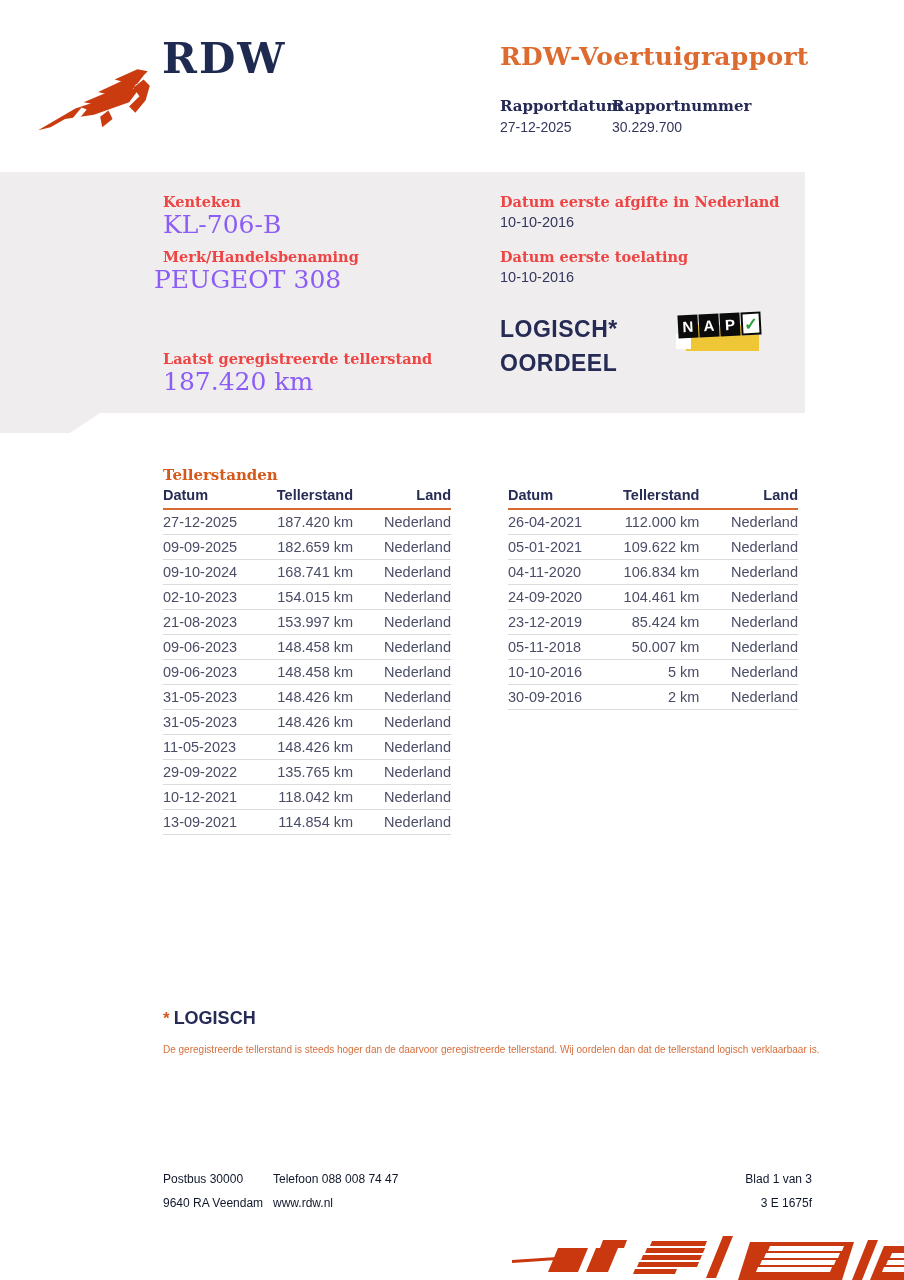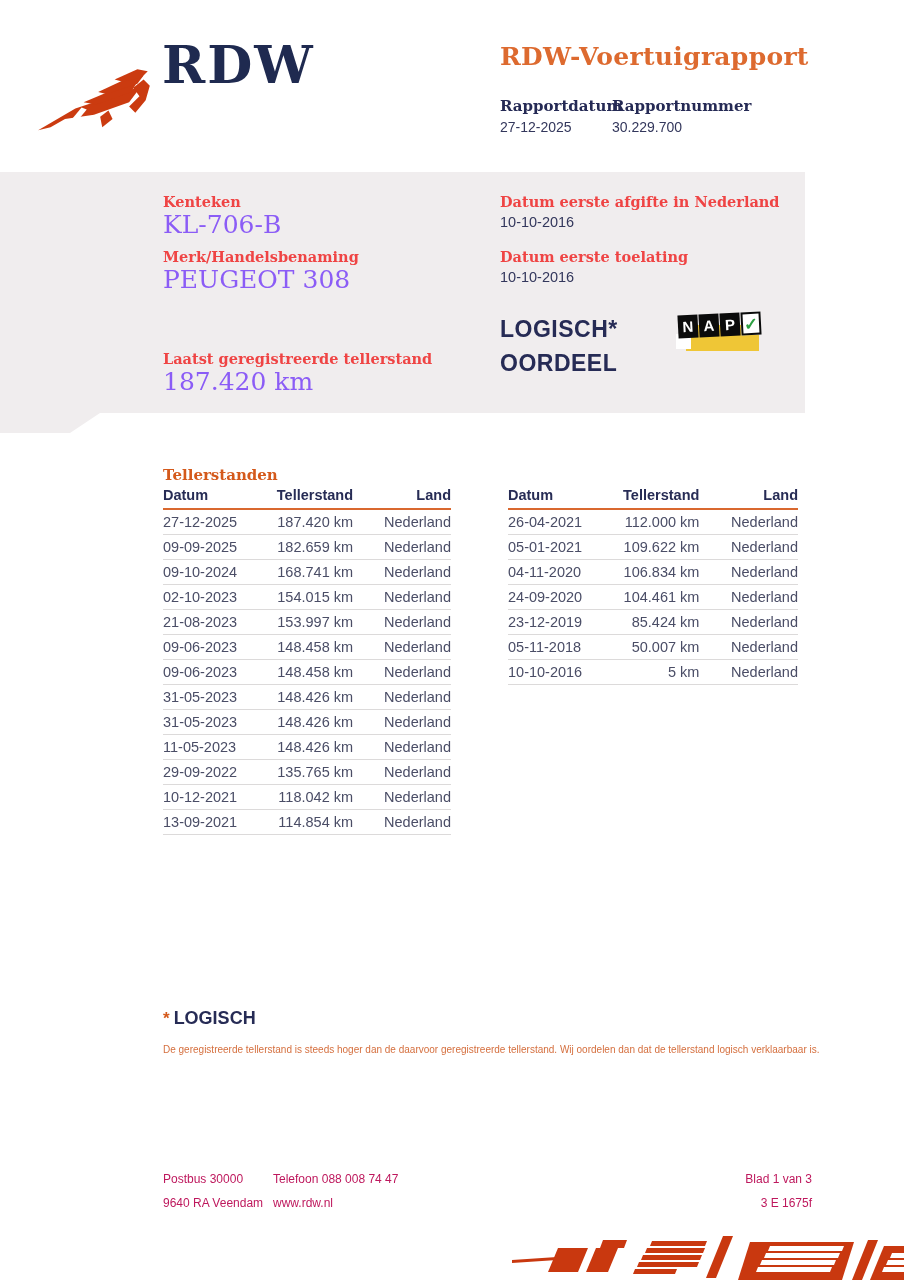--- a/index.html
+++ b/index.html
@@ -2,38 +2,38 @@
 <html><head>
 <meta charset="utf-8">
 <style>
   html,body{margin:0;padding:0;}
   body{width:904px;height:1280px;position:relative;background:#ffffff;
        font-family:"Liberation Sans",sans-serif;overflow:hidden;}
   .abs{position:absolute;}
 
   
   .feather{left:34px;top:50px;width:122px;height:84px;}
-  .wordmark{left:162px;top:34px;font-family:"DejaVu Serif",serif;font-size:52px;
+  .wordmark{left:162px;top:34px;font-family:"DejaVu Serif",serif;font-size:42px;
             font-weight:600;color:#1F2A50;letter-spacing:2px;}
   .doc-title{left:500px;top:42px;font-family:"DejaVu Serif",serif;font-size:25px;
              font-weight:bold;color:#DD6A2F;letter-spacing:.3px;}
   .meta-label{font-family:"DejaVu Serif",serif;font-weight:bold;font-size:15px;color:#252A55;}
   .meta-value{font-size:14px;color:#33375C;}
   .m-date-l{left:500px;top:97px;} .m-num-l{left:612px;top:97px;}
   .m-date-v{left:500px;top:119px;} .m-num-v{left:612px;top:119px;}
 
   
   .sumbox{left:0;top:172px;width:805px;height:241px;background:#F0EDEE;}
   .sumbox-tail{left:0;top:413px;width:100px;height:20px;background:#F0EDEE;
                clip-path:polygon(0 0,100% 0,70% 100%,0 100%);}
   .f-label{font-family:"DejaVu Serif",serif;font-weight:bold;font-size:14.5px;color:#ef4444;}
   .f-big{font-family:"DejaVu Serif",serif;font-size:25px;color:#8b5cf6;}
   .f-val{font-size:14.5px;color:#33375C;}
   .l-kent{left:163px;top:193px;} .v-kent{left:163px;top:210px;}
-  .l-merk{left:163px;top:248px;} .v-merk{left:163px;top:265px;text-align:center;}
+  .l-merk{left:163px;top:248px;} .v-merk{left:154px;top:265px;text-align:center;}
   .l-tell{left:163px;top:350px;} .v-tell{left:163px;top:367px;}
   .l-afg{left:500px;top:193px;}  .v-afg{left:500px;top:214px;}
   .l-toe{left:500px;top:248px;}  .v-toe{left:500px;top:269px;}
   .verdict{left:500px;top:312px;font-size:23px;line-height:34px;font-weight:bold;
            color:#262B55;letter-spacing:.5px;}
 
   
   .nap{left:676px;top:311px;width:88px;height:48px;}
   .nap span{position:absolute;}
   .nap-yellow{left:10px;top:14px;width:73px;height:26px;background:#EFC636;}
@@ -57,21 +57,21 @@
      line-height:17px;}
   th.c2,td.c2,th.c3,td.c3{text-align:right;}
   .c1{width:38%;} .c2{width:28%;margin-top:33px;} .c3{width:34%;}
 
   
   .fn-head{left:163px;top:1008px;font-size:18px;font-weight:bold;color:#262B55;}
   .fn-head .star{color:#D4591B;font-size:17px;margin-right:4px;}
   .fn-body{left:163px;top:1036px;width:672px;font-size:10px;line-height:27px;color:#D56F3E;}
 
   
-  .foot{font-size:12px;color:#be185d;}
+  .foot{font-size:12px;color:#0f172a;}
   .ft-pb{left:163px;top:1172px;} .ft-tel{left:273px;top:1172px;}
   .ft-blad{right:92px;top:1172px;}
   .ft-adr{left:163px;top:1196px;} .ft-web{left:273px;top:1196px;}
   .ft-code{right:92px;top:1196px;}
 
   
   .deco{left:500px;top:1232px;width:404px;height:48px;}
 </style>
 </head>
 <body>
@@ -241,20 +241,25 @@
           <td class="c3">Nederland</td>
         </tr>
         <tr>
           <td class="c1">05-11-2018</td>
           <td class="c2">50.007 km</td>
           <td class="c3">Nederland</td>
         </tr>
         <tr>
           <td class="c1">10-10-2016</td>
           <td class="c2">5 km</td>
+          <td class="c3">Nederland</td>
+        </tr>
+        <tr>
+          <td class="c1">30-09-2016</td>
+          <td class="c2">2 km</td>
           <td class="c3">Nederland</td>
         </tr>
       </tbody>
   </table>
 
   <div class="abs fn-head">
     <span class="star">*</span><span>LOGISCH</span>
   </div>
   <div class="abs fn-body">De geregistreerde tellerstand is steeds hoger dan de daarvoor geregistreerde tellerstand. Wij oordelen dan dat de tellerstand logisch verklaarbaar is.</div>
 

